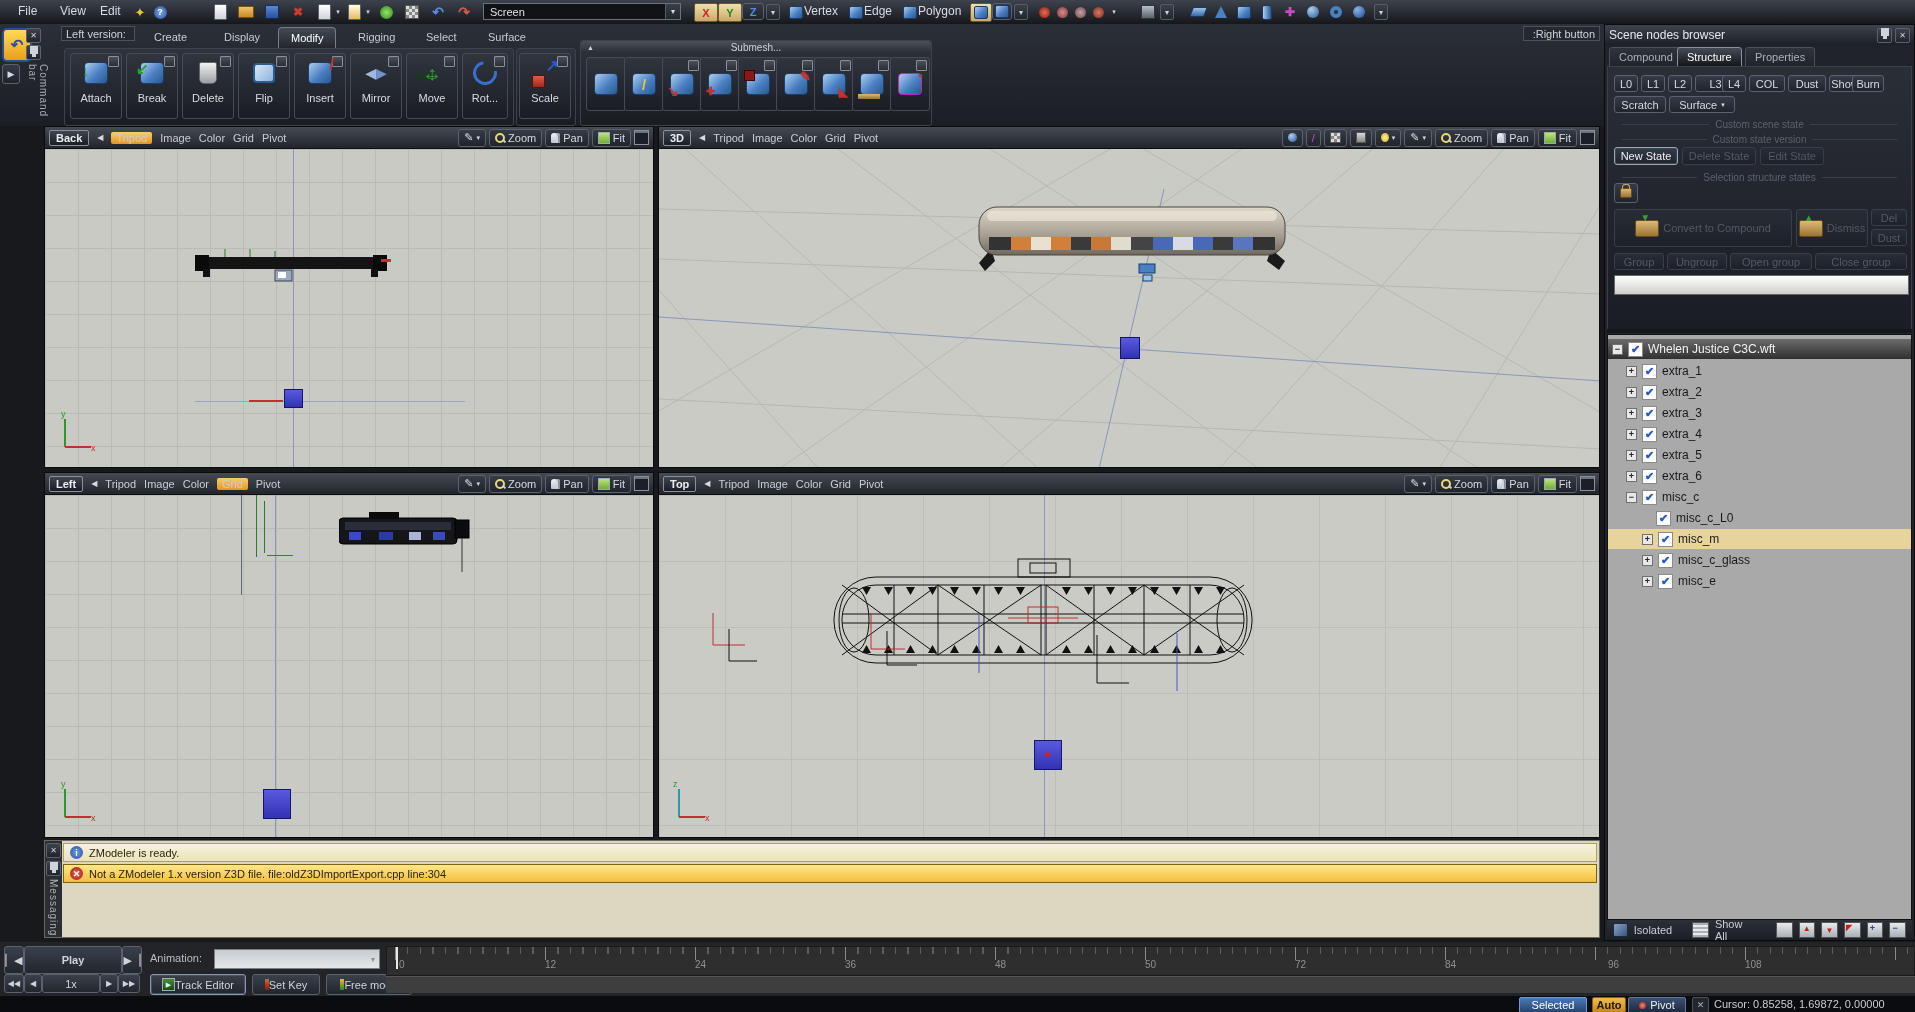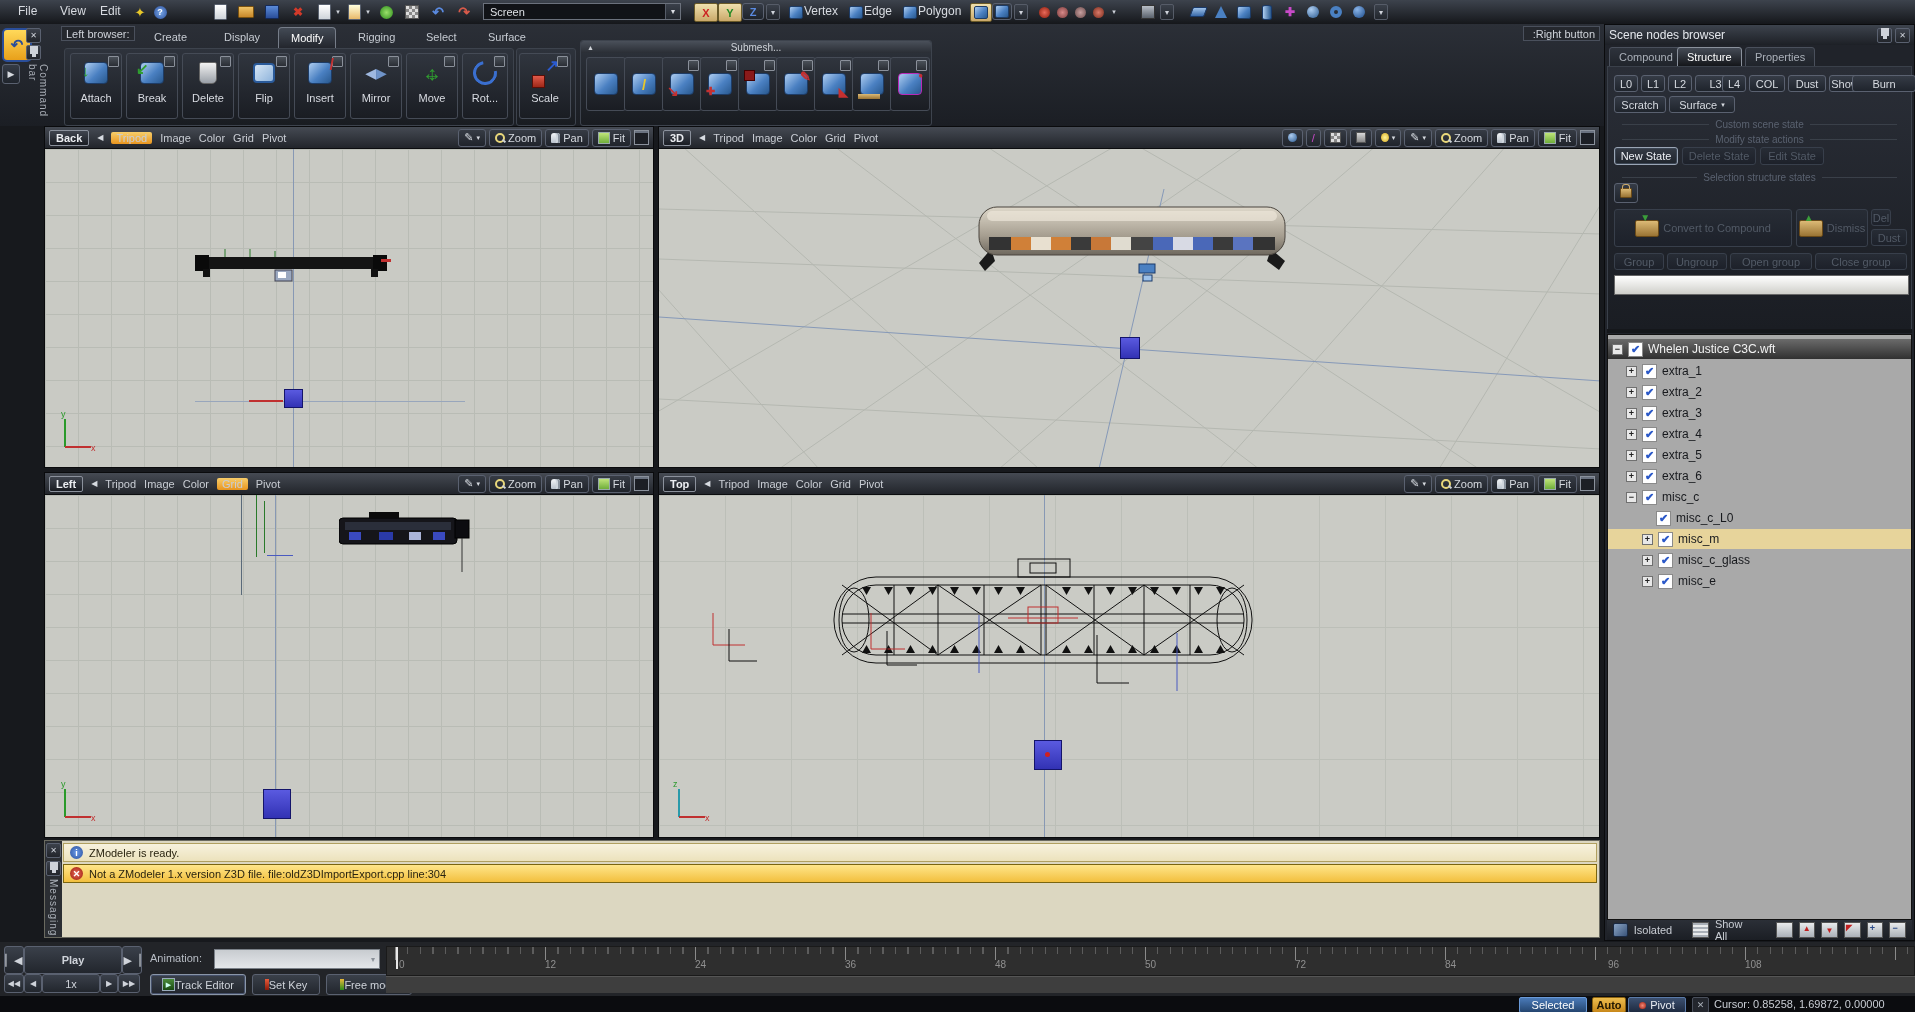--- a/index.html
+++ b/index.html
@@ -258,21 +258,21 @@
       <div class="abs" style="left:2px;top:4px;width:26px;height:30px;border-radius:5px;background:linear-gradient(#ffd95a,#e8a01a);border:2px solid #2a4e9a;display:flex;align-items:center;justify-content:center;color:#2a4e9a;font-weight:bold;font-size:15px">↶</div>
       <div class="abs btn" style="left:2px;top:40px;width:18px;height:20px;font-size:9px">▶</div>
       <div class="abs railbtn" style="left:26px;top:4px">✕</div>
       <div class="abs railbtn" style="left:26px;top:21px">
           <span class="pinicon"></span>
         </div>
       <div class="abs vtext" style="left:27px;top:40px">Command bar</div>
     </div>
 
     <div class="abs" style="left:61px;top:2px;width:74px;height:15px;background:#25282e;border:1px solid #4a505c;color:#cfd3da;display:flex;align-items:center;padding-left:4px;box-sizing:border-box">
-        <span>Left browser:</span>
+        <span>Left version:</span>
       </div>
 
     <div class="abs" style="left:1523px;top:2px;width:77px;height:15px;background:#25282e;border:1px solid #4a505c;color:#cfd3da;display:flex;align-items:center;justify-content:flex-end;padding-right:4px;box-sizing:border-box">
         <span>:Right button</span>
       </div>
 
     <div class="tab" style="left:142px">Create</div>
     <div class="tab" style="left:212px">Display</div>
     <div class="tab active" style="left:278px">Modify</div>
     <div class="tab" style="left:346px">Rigging</div>
@@ -849,31 +849,31 @@
     <div class="rtab" style="left:140px">Properties</div>
     <div id="rpbody">
       <div class="btn abs" style="left:6px;top:8px;width:24px;height:17px">L0</div>
       <div class="btn abs" style="left:33px;top:8px;width:24px;height:17px">L1</div>
       <div class="btn abs" style="left:60px;top:8px;width:24px;height:17px">L2</div>
       <div class="btn abs" style="left:87px;top:8px;width:41px;height:17px">L3</div>
       <div class="btn abs" style="left:114px;top:8px;width:24px;height:17px">L4</div>
       <div class="btn abs" style="left:141px;top:8px;width:36px;height:17px">COL</div>
       <div class="btn abs" style="left:180px;top:8px;width:38px;height:17px">Dust</div>
       <div class="btn abs" style="left:221px;top:8px;width:32px;height:17px">Show</div>
-      <div class="btn abs" style="left:244px;top:8px;width:64px;height:17px">Burn</div>
+      <div class="btn abs" style="left:244px;top:8px;width:32px;height:17px">Burn</div>
       <div class="btn abs" style="left:6px;top:29px;width:52px;height:17px">Scratch</div>
       <div class="btn abs" style="left:61px;top:29px;width:66px;height:17px">
           <span>Surface</span>
           <span style="font-size:7px">▾</span>
         </div>
       <div class="pdiv" style="top:52px">
           <span>Custom scene state</span>
         </div>
       <div class="pdiv" style="top:67px">
-          <span>Modify state actions</span>
+          <span>Custom state version</span>
         </div>
       <div class="btn lit abs" style="left:6px;top:80px;width:64px;height:18px">New State</div>
       <div class="btn dim abs" style="left:74px;top:80px;width:74px;height:18px">Delete State</div>
       <div class="btn dim abs" style="left:152px;top:80px;width:64px;height:18px">Edit State</div>
       <div class="pdiv" style="top:105px">
           <span>Selection structure states</span>
         </div>
       <div class="btn abs" style="left:6px;top:116px;width:24px;height:20px">
         <span style="width:10px;height:8px;background:linear-gradient(#dcba76,#9a7434);border:1px solid #6a4a18;border-radius:1px;position:relative">
             <span style="position:absolute;left:1px;top:-5px;width:6px;height:5px;border:1.5px solid #caa86a;border-bottom:none;border-radius:3px 3px 0 0"></span>
@@ -884,21 +884,21 @@
             <span class="arr">▼</span>
           </span>
         <span>Convert to Compound</span>
       </div>
       <div class="btn dim abs" style="left:188px;top:142px;width:72px;height:38px">
         <span class="boxicon">
             <span class="arr">▲</span>
           </span>
         <span>Dismiss</span>
       </div>
-      <div class="btn dim abs" style="left:263px;top:142px;width:20px;height:17px">Del</div>
+      <div class="btn dim abs" style="left:263px;top:142px;width:36px;height:17px">Del</div>
       <div class="btn dim abs" style="left:263px;top:162px;width:36px;height:17px">Dust</div>
       <div class="btn dim abs" style="left:6px;top:186px;width:50px;height:17px">Group</div>
       <div class="btn dim abs" style="left:59px;top:186px;width:60px;height:17px">Ungroup</div>
       <div class="btn dim abs" style="left:122px;top:186px;width:82px;height:17px">Open group</div>
       <div class="btn dim abs" style="left:207px;top:186px;width:92px;height:17px">Close group</div>
       <div class="abs" style="left:6px;top:208px;width:293px;height:18px;background:linear-gradient(#ffffff,#cfcfca);border:1px solid #666"></div>
     </div>
     <div class="abs" style="left:2px;right:2px;top:304px;height:4px;background:#15171b"></div>
     <div id="treewrap">
       <div class="trow rootrow" style="top:4px">

